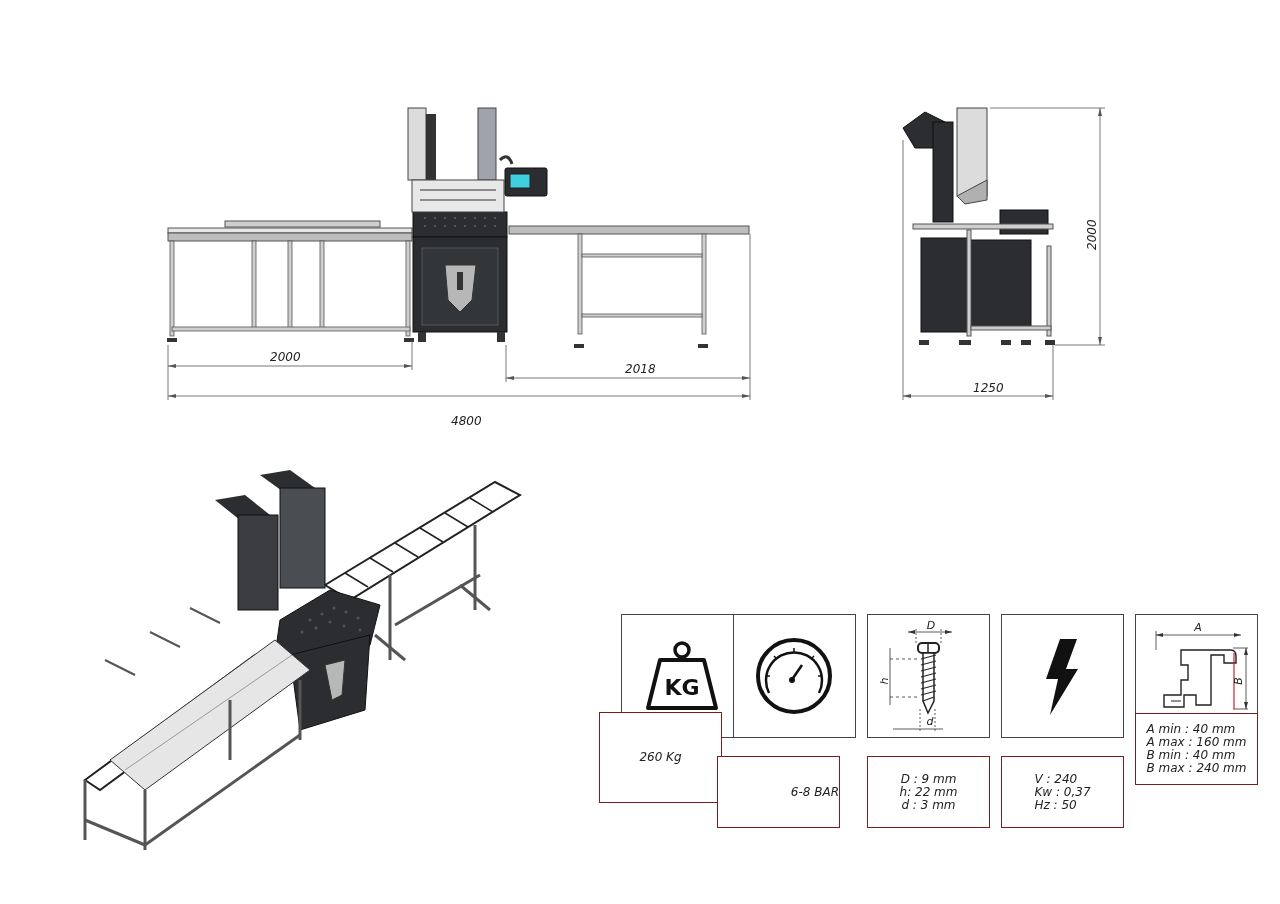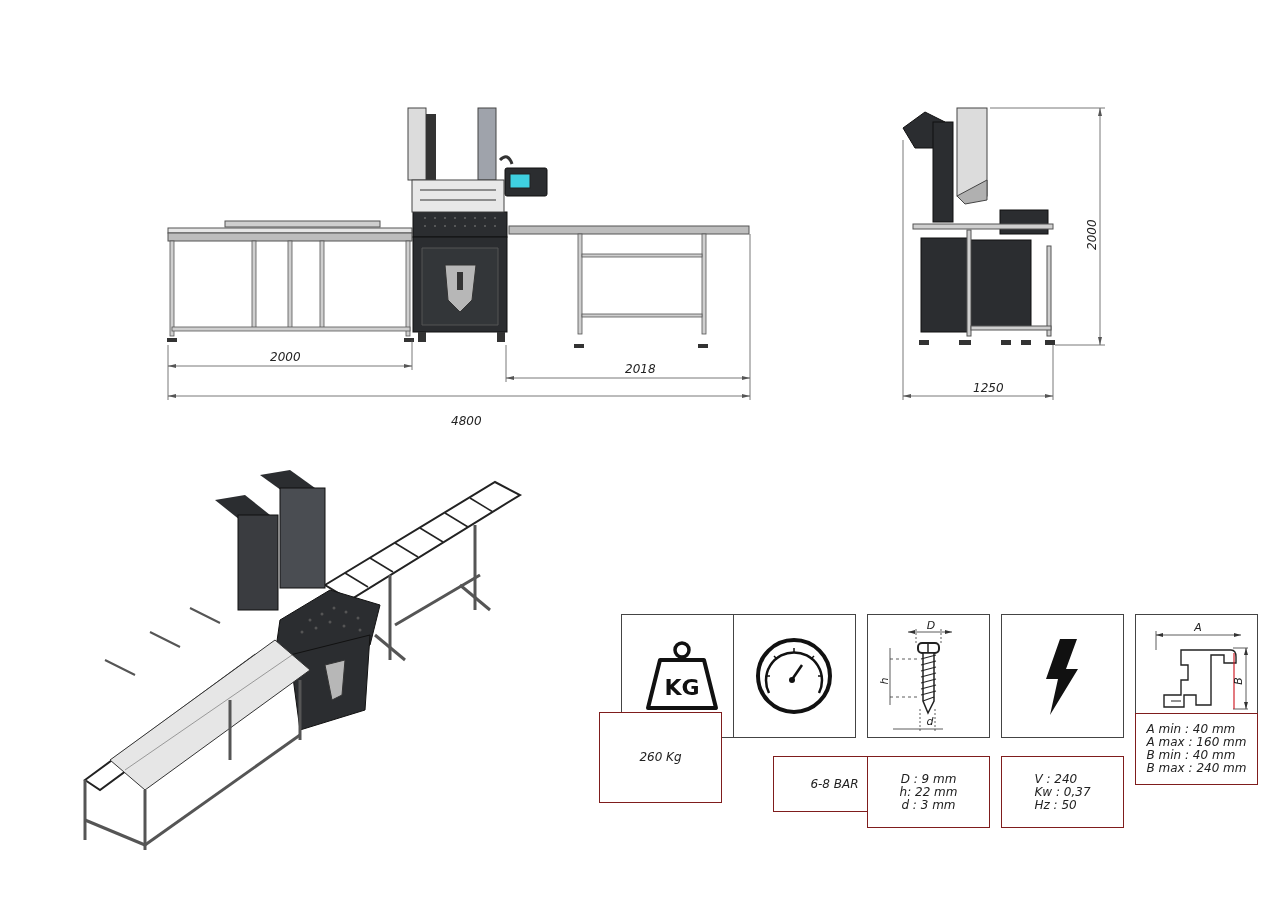--- a/index.html
+++ b/index.html
@@ -273,21 +273,21 @@
     <line x1="98" y1="38" x2="98" y2="94" stroke="#d0202a" stroke-width="1.2"></line>
     <text x="106" y="66" text-anchor="middle" font-style="italic" font-size="11" fill="#222" transform="rotate(-90 106 66)">B</text>
   </svg>
 </div>
 
 <div class="spec-text" style="left:599px;top:712px;width:123px;height:91px;">
   <div class="lines">
       <span>260 Kg</span>
     </div>
 </div>
-<div class="spec-text" style="left:773px;top:756px;width:123px;height:56px;">
+<div class="spec-text" style="left:717px;top:756px;width:123px;height:72px;justify-content:flex-end;">
   <div class="lines">
       <span>6-8 BAR</span>
     </div>
 </div>
 <div class="spec-text" style="left:867px;top:756px;width:123px;height:72px;">
   <div class="lines">
     <span>D : 9 mm</span>
     <span>h: 22 mm</span>
     <span>d : 3 mm</span>
   </div>

